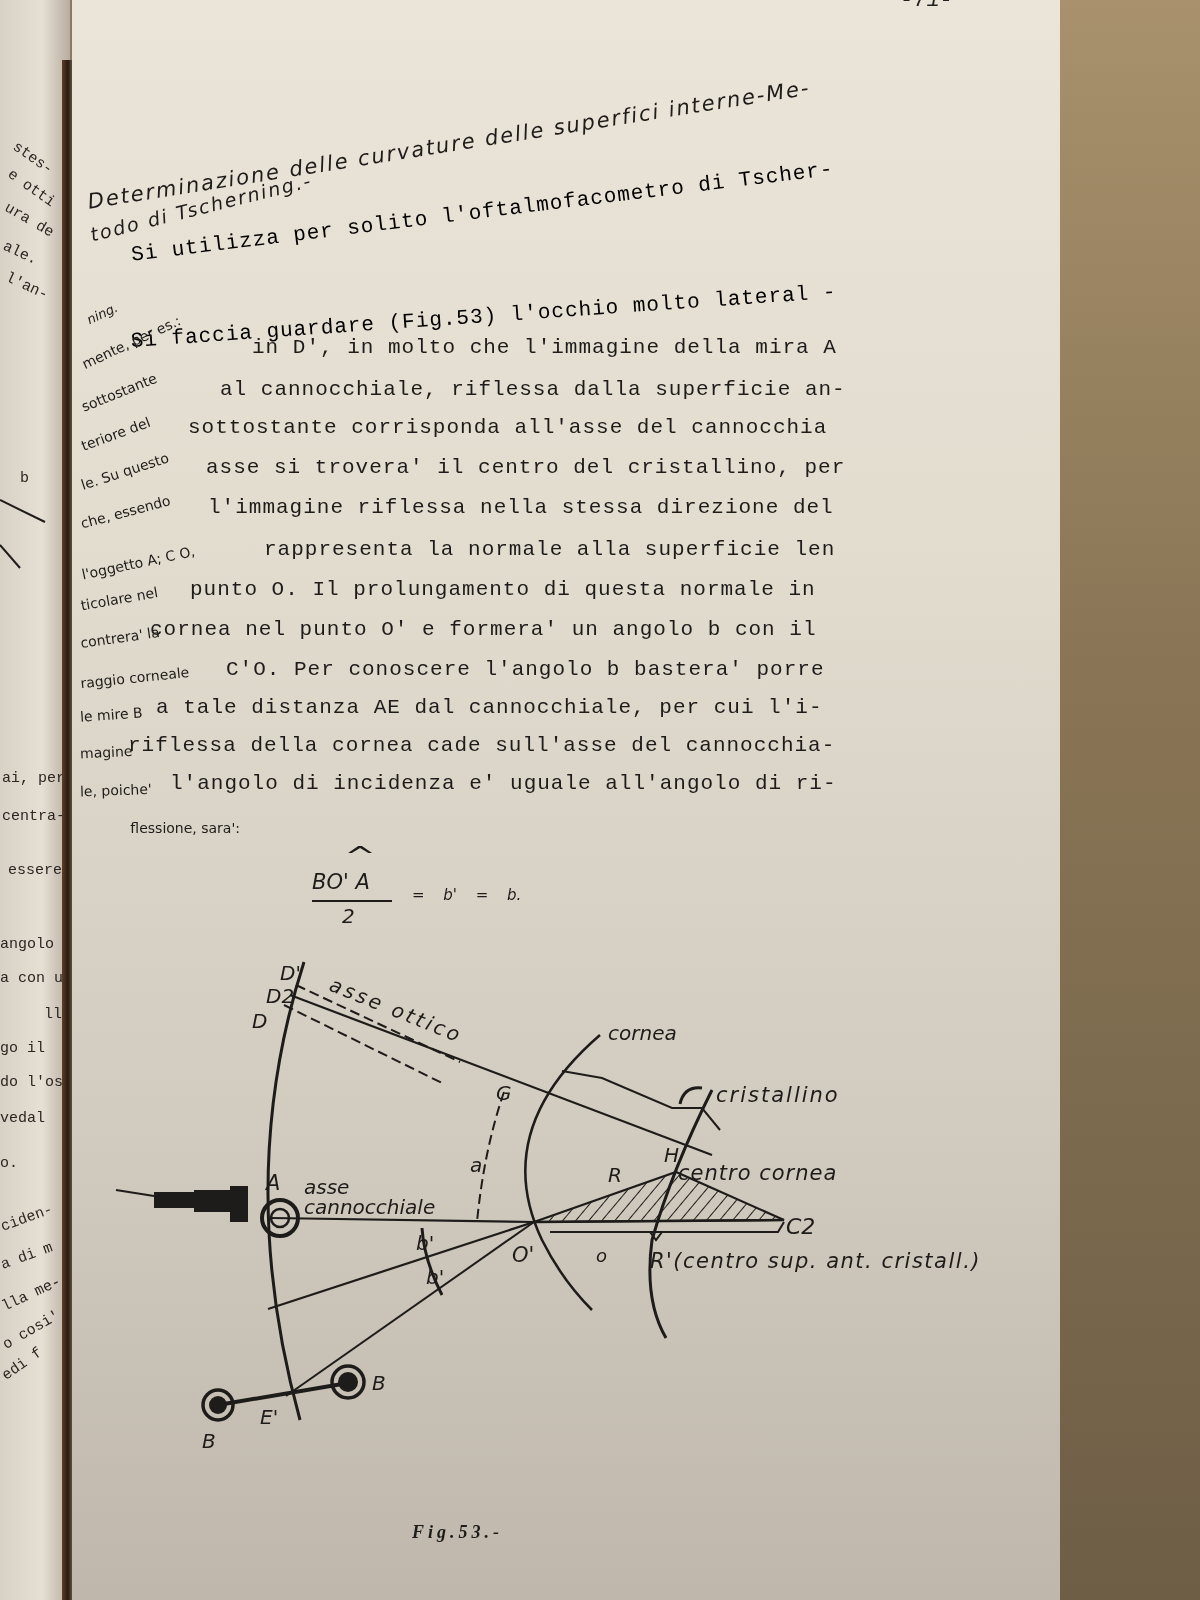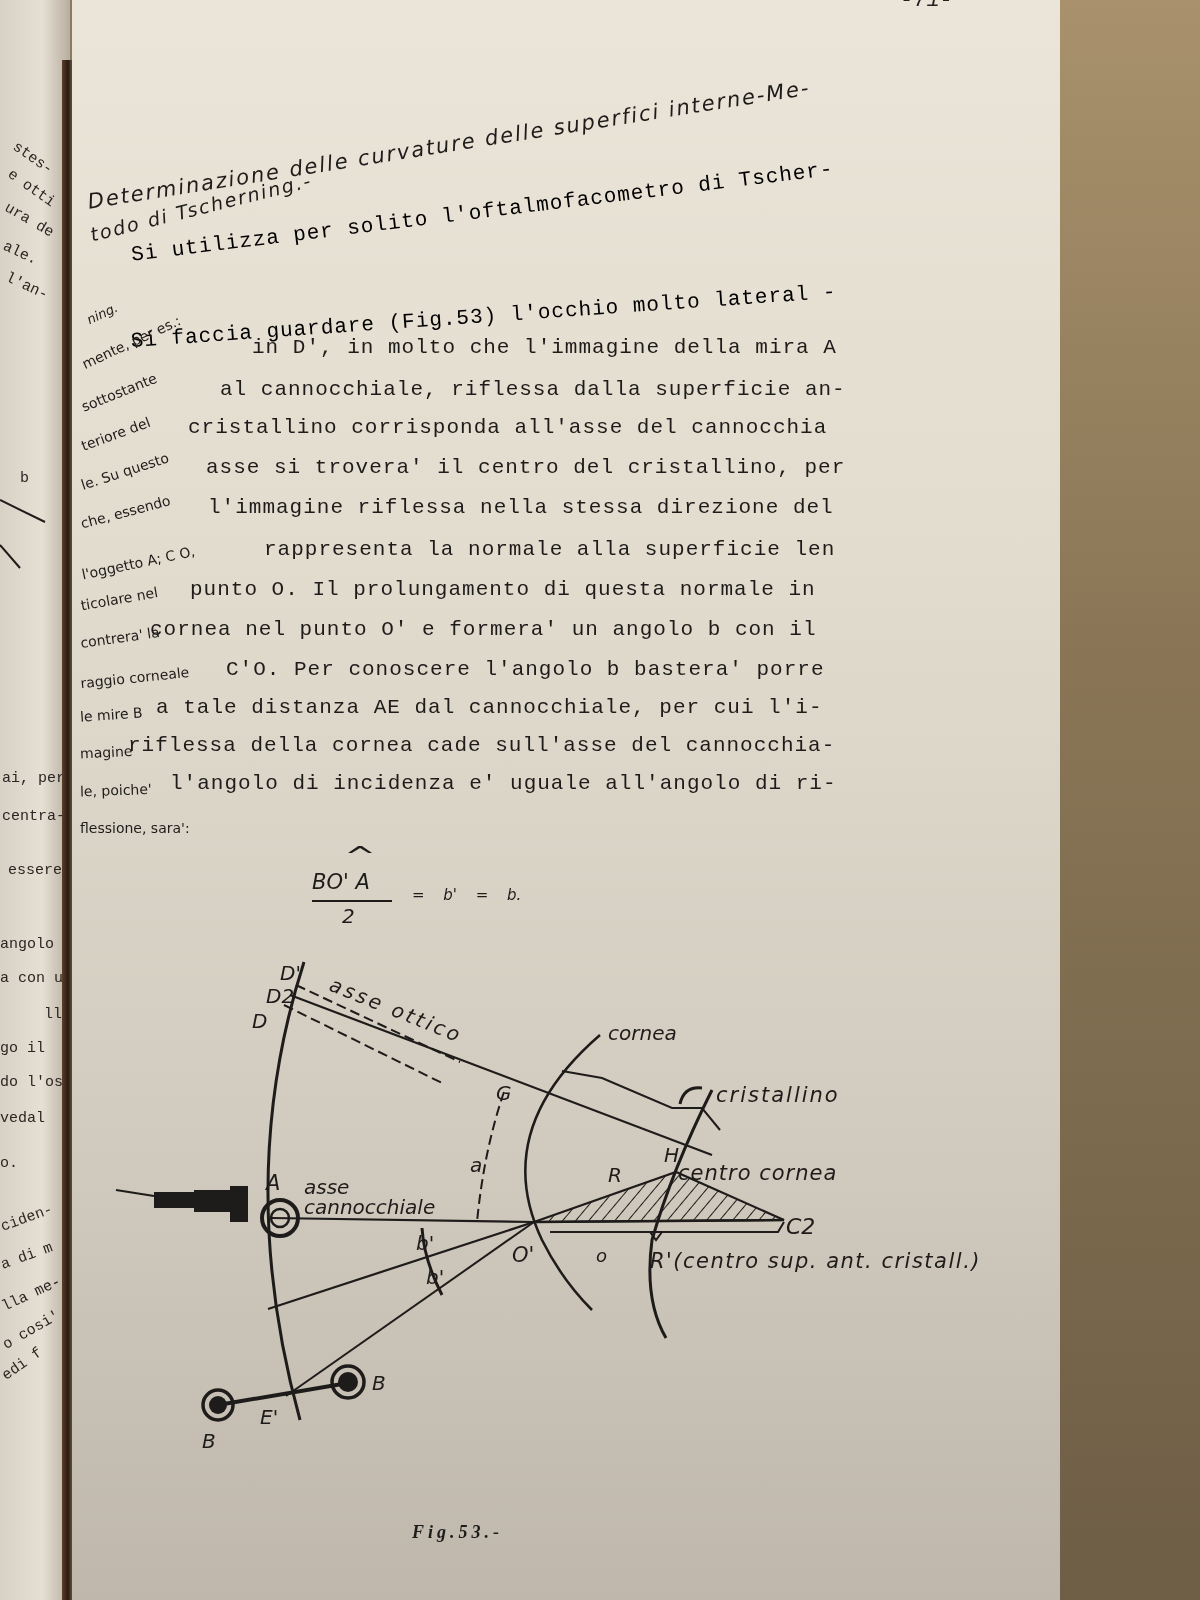--- a/index.html
+++ b/index.html
@@ -79,21 +79,21 @@
     <div class="line" style="top:344px;left:8px;">
       <span class="margin" style="transform:rotate(-25deg);">mente, per es.:</span>
       <span class="mono" style="position:absolute;left:172px;top:-8px;">in D', in molto che l'immagine della mira A</span>
     </div>
     <div class="line" style="top:388px;left:8px;">
       <span class="margin" style="transform:rotate(-22deg);">sottostante</span>
       <span class="mono" style="position:absolute;left:140px;top:-10px;">al cannocchiale, riflessa dalla superficie an-</span>
     </div>
     <div class="line" style="top:428px;left:8px;">
       <span class="margin" style="transform:rotate(-20deg);">teriore del</span>
-      <span class="mono" style="position:absolute;left:108px;top:-12px;">cristallino corrisponda all'asse del cannocchia</span>
+      <span class="mono" style="position:absolute;left:108px;top:-12px;">sottostante corrisponda all'asse del cannocchia</span>
     </div>
     <div class="line" style="top:468px;left:8px;">
       <span class="margin" style="transform:rotate(-18deg);">le. Su questo</span>
       <span class="mono" style="position:absolute;left:126px;top:-12px;">asse si trovera' il centro del cristallino, per</span>
     </div>
     <div class="line" style="top:508px;left:8px;">
       <span class="margin" style="transform:rotate(-15deg);">che, essendo</span>
       <span class="mono" style="position:absolute;left:128px;top:-12px;">l'immagine riflessa nella stessa direzione del</span>
     </div>
     <div class="line" style="top:548px;left:8px;">
@@ -118,21 +118,21 @@
     </div>
     <div class="line" style="top:744px;left:8px;">
       <span class="margin" style="transform:rotate(-3deg);width:60px;">magine</span>
       <span class="mono" style="position:absolute;left:48px;top:-10px;">riflessa della cornea cade sull'asse del cannocchia-</span>
     </div>
     <div class="line" style="top:782px;left:8px;">
       <span class="margin" style="transform:rotate(-2deg);width:80px;">le, poiche'</span>
       <span class="mono" style="position:absolute;left:90px;top:-10px;">l'angolo di incidenza e' uguale all'angolo di ri-</span>
     </div>
     <div class="line" style="top:820px;left:8px;">
-      <span class="margin" style="width:160px;">flessione, sara':</span>
+      <span class="margin" style="width:160px;text-align:right;">flessione, sara':</span>
     </div>
   </div>
 
   <div style="position:absolute;left:240px;top:848px;width:300px;height:90px;">
     <span class="it" style="position:absolute;left:38px;top:-6px;font-size:24px;color:#1e1c1a;transform:scaleX(1.6);">^</span>
     <span class="it" style="position:absolute;left:0;top:22px;font-size:21px;color:#1e1c1a;white-space:pre;">BO' A</span>
     <div style="position:absolute;left:0;top:52px;width:80px;height:2px;background:#1e1c1a;"></div>
     <span class="it" style="position:absolute;left:30px;top:56px;font-size:20px;color:#1e1c1a;">2</span>
     <span class="it" style="position:absolute;left:100px;top:38px;font-size:15px;color:#1e1c1a;white-space:pre;word-spacing:14px;">= b' = b.</span>
   </div>

